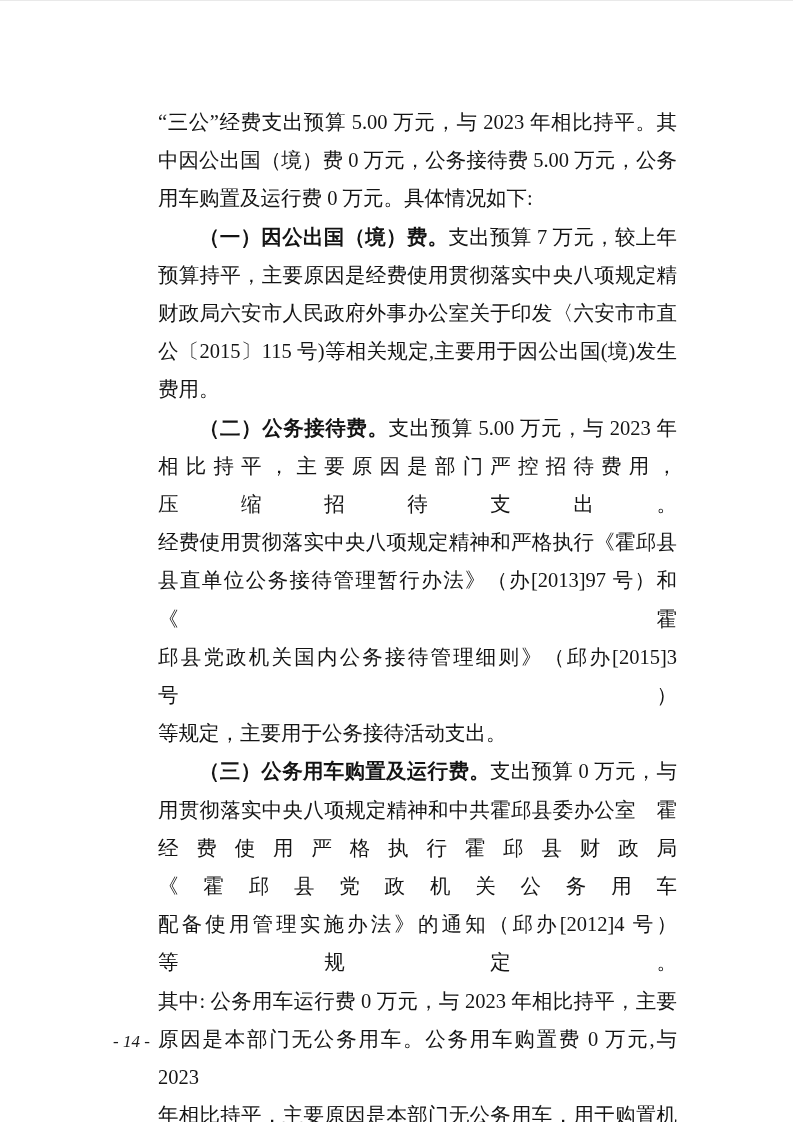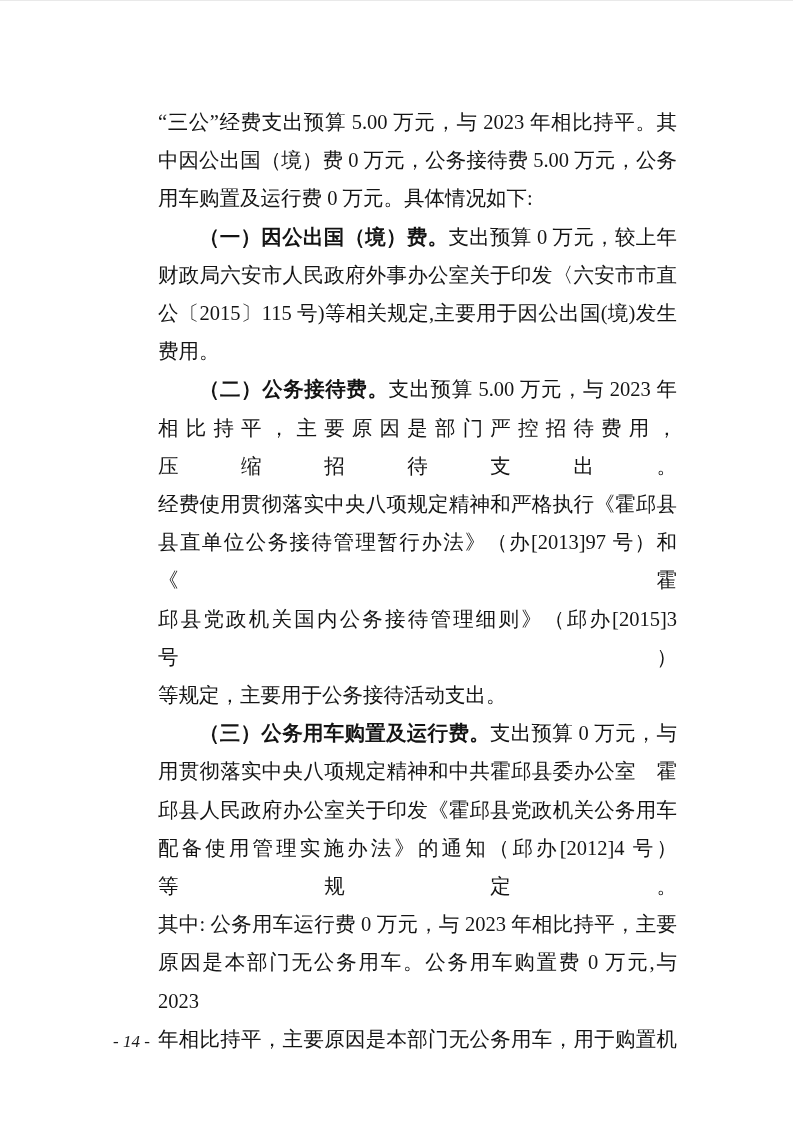--- a/index.html
+++ b/index.html
@@ -64,32 +64,33 @@
 </style>
 </head>
 <body>
 
 <div class="page">
   <div class="edge-line"></div>
   <div class="doc-body">
       <div class="line just"><span>“三公”经费支出预算 5.00 万元，与 2023 年相比持平。其</span></div>
       <div class="line just"><span>中因公出国（境）费 0 万元，公务接待费 5.00 万元，公务</span></div>
       <div class="line"><span>用车购置及运行费 0 万元。具体情况如下:</span></div>
-      <div class="line just ind"><span class="bold">（一）因公出国（境）费。</span><span>支出预算 0 万元，较上年</span></div>
+      <div class="line just ind"><span class="bold">（一）因公出国（境）费。</span><span>支出预算 7 万元，较上年</span></div>
+      <div class="line just"><span>预算持平，主要原因是经费使用贯彻落实中央八项规定精</span></div>
       <div class="line just"><span>财政局六安市人民政府外事办公室关于印发〈六安市市直</span></div>
       <div class="line just"><span>公〔2015〕115 号)等相关规定,主要用于因公出国(境)发生</span></div>
       <div class="line"><span>费用。</span></div>
       <div class="line just ind"><span class="bold">（二）公务接待费。</span><span>支出预算 5.00 万元，与 2023 年</span></div>
       <div class="line just"><span>相比持平，主要原因是部门严控招待费用，压缩招待支出。</span></div>
       <div class="line just"><span>经费使用贯彻落实中央八项规定精神和严格执行《霍邱县</span></div>
       <div class="line just"><span>县直单位公务接待管理暂行办法》（办[2013]97 号）和《霍</span></div>
       <div class="line just"><span>邱县党政机关国内公务接待管理细则》（邱办[2015]3 号）</span></div>
       <div class="line"><span>等规定，主要用于公务接待活动支出。</span></div>
       <div class="line just ind"><span class="bold">（三）公务用车购置及运行费。</span><span>支出预算 0 万元，与</span></div>
       <div class="line just"><span>用贯彻落实中央八项规定精神和中共霍邱县委办公室　霍</span></div>
-      <div class="line just"><span>邱县人民政府办公室关于印发《霍邱县党政机关公务用车</span></div>
+      <div class="line just"><span>经费使用严格执行霍邱县财政局《霍邱县党政机关公务用车</span></div>
       <div class="line just"><span>配备使用管理实施办法》的通知（邱办[2012]4 号）等规定。</span></div>
       <div class="line just"><span>其中: 公务用车运行费 0 万元，与 2023 年相比持平，主要</span></div>
       <div class="line just"><span>原因是本部门无公务用车。公务用车购置费 0 万元,与 2023</span></div>
       <div class="line just"><span>年相比持平，主要原因是本部门无公务用车，用于购置机</span></div>
     </div>
   <div class="page-number">- 14 -</div>
 </div>
 
 </body></html>

